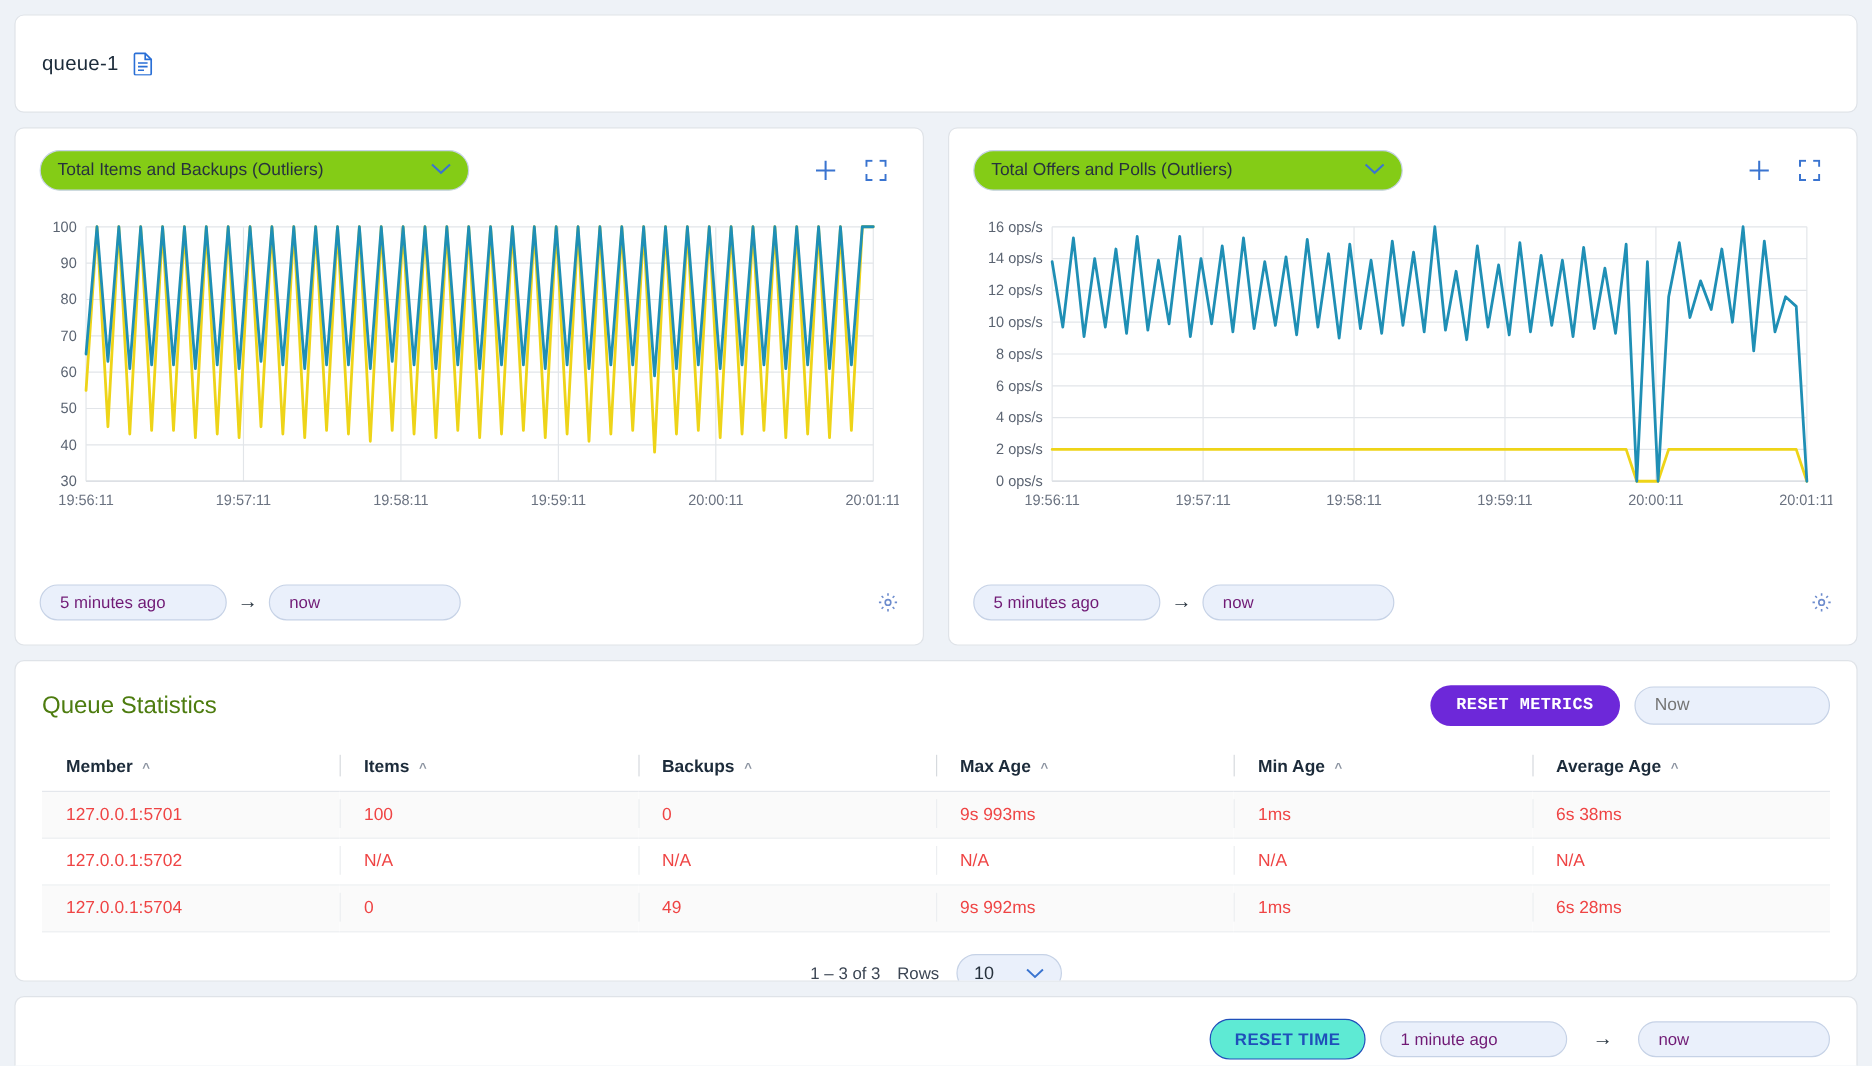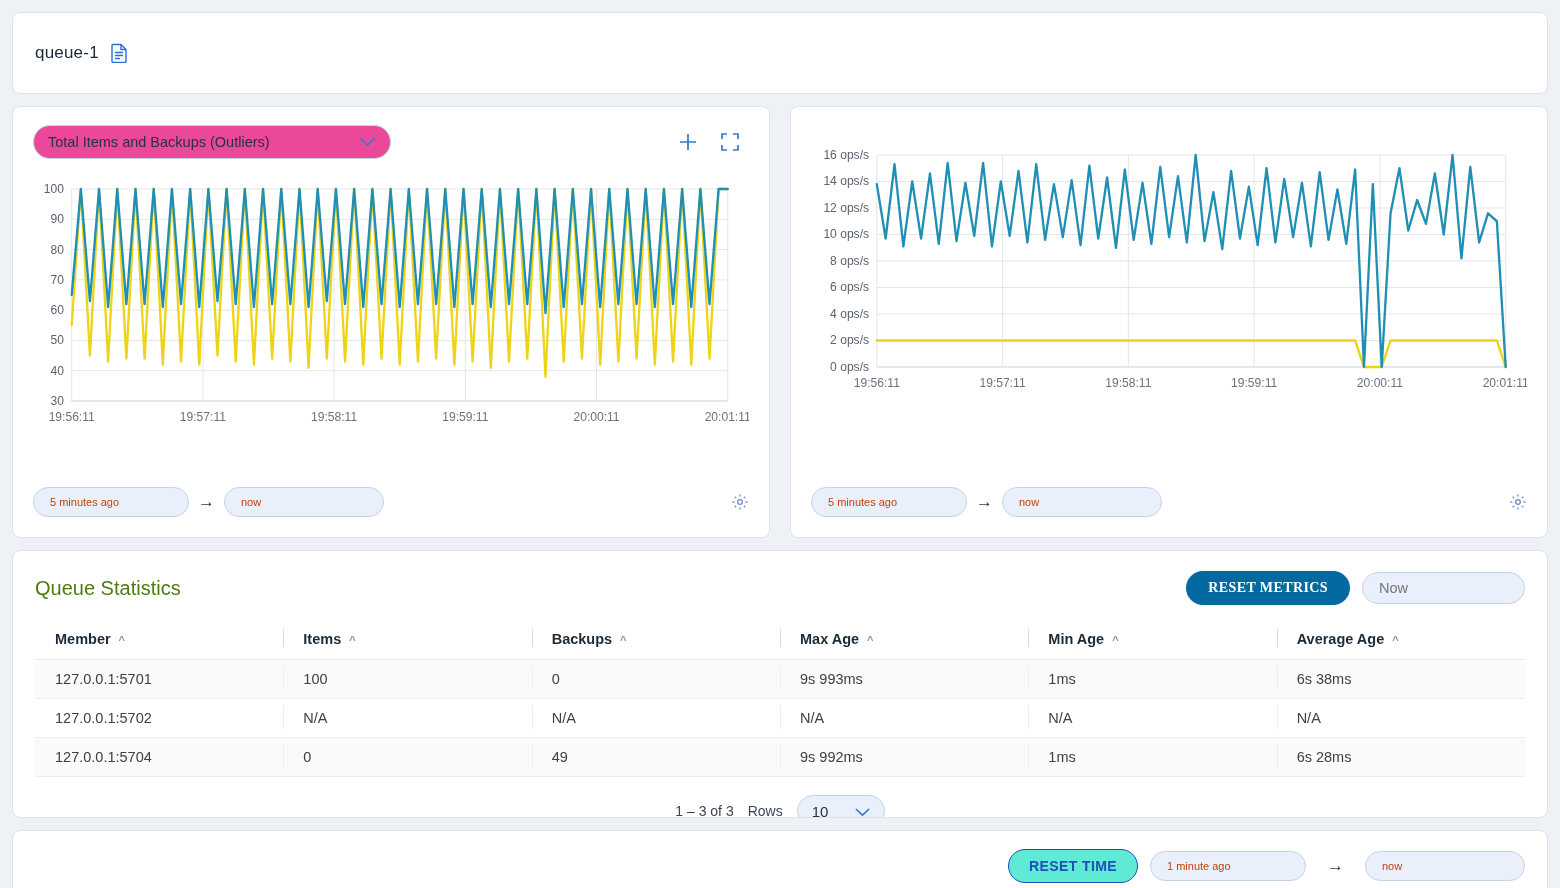--- a/index.html
+++ b/index.html
@@ -46,21 +46,21 @@
     padding: 18px 20px 0 20px;
   }
   .chart-top {
     display: flex;
     align-items: center;
     justify-content: space-between;
   }
   .metric-select {
     width: 358px;
     height: 34px;
-    background: #ec4899;
+    background: #84cc16;
     border: 1px solid #c6d2e6;
     border-radius: 18px;
     display: flex;
     align-items: center;
     padding: 0 14px;
     font-size: 14.5px;
     color: #27323d;
     cursor: pointer;
   }
   .metric-select .label { flex: 1; }
@@ -81,22 +81,22 @@
     display: flex;
     align-items: center;
   }
   .pill {
     height: 30px;
     background: #eaf0fb;
     border: 1px solid #c6d2e6;
     border-radius: 16px;
     display: flex; align-items: center;
     padding: 0 16px;
-    font-size: 11px;
-    color: #c2410c;
+    font-size: 14px;
+    color: #701a75;
     cursor: text;
   }
   .pill.from { width: 156px; }
   .pill.to   { width: 160px; }
   .arrow { margin: 0 9px; font-size: 17px; color: #2b3742; }
   .gear { margin-left: auto; cursor: pointer; display: inline-flex; }
 
   
   .stats-card {
     margin-top: 12px;
@@ -104,31 +104,31 @@
     height: 268px;
     position: relative;
     overflow: hidden;
   }
   .stats-head {
     display: flex; align-items: center;
   }
   .stats-title { font-size: 20px; color: #4d7c0f; }
   .stats-head-right { margin-left: auto; display: flex; align-items: center; gap: 12px; }
   .btn-primary {
-    background: #0369a1;
+    background: #6d28d9;
     color: #fff;
     border: none;
     border-radius: 18px;
     height: 34px;
     padding: 0 22px;
     font-size: 14px;
     font-weight: 700;
     letter-spacing: .4px;
     cursor: pointer;
-    font-family: Liberation Serif, serif;
+    font-family: Liberation Mono, monospace;
   }
   .now-input {
     width: 163px; height: 32px;
     background: #eaf0fb;
     border: 1px solid #c6d2e6;
     border-radius: 16px;
     padding: 0 16px;
     font-size: 14.5px;
     color: #6b7684;
     font-family: "Liberation Sans", sans-serif;
@@ -151,21 +151,21 @@
     position: relative;
   }
   table.qtable th .sep {
     position: absolute; left: 0; top: 8px;
     width: 1px; height: 18px; background: #d6dade;
   }
   table.qtable th:first-child .sep { display: none; }
   .sort-caret { margin-left: 8px; color: #8b93a0; font-size: 11px; }
   table.qtable td {
     font-size: 14.5px;
-    color: #404040;
+    color: #ef4444;
     padding: 11px 0 11px 20px;
     border-bottom: 1px solid #eceef1;
     position: relative;
   }
   table.qtable td .sep {
     position: absolute; left: 0; top: 6px;
     width: 1px; height: 24px; background: #eceef1;
   }
   table.qtable td:first-child .sep { display: none; }
   table.qtable tbody tr:nth-child(odd) { background: #fafafa; }
@@ -298,20 +298,42 @@
         <span class="gear">
           <svg width="18" height="18" viewBox="0 0 20 20" fill="none" stroke="#6d8ccd" stroke-width="1.5">
             <circle cx="10" cy="10" r="2.6"></circle>
             <path d="M10 1.6v2.2M10 16.2v2.2M18.4 10h-2.2M3.8 10H1.6M15.9 4.1l-1.6 1.6M5.7 14.3l-1.6 1.6M15.9 15.9l-1.6-1.6M5.7 5.7L4.1 4.1"></path>
           </svg>
         </span>
       </div>
     </div>
 
     <div class="card chart-card">
+      <div class="chart-top">
+        <div class="metric-select">
+          <span class="label">Total Offers and Polls (Outliers)</span>
+          <span>
+            <svg width="17" height="10" viewBox="0 0 17 10">
+                <path d="M1 1l7.5 7L16 1" stroke="#3a74d0" stroke-width="1.7" fill="none"></path>
+              </svg>
+          </span>
+        </div>
+        <div class="chart-actions">
+          <span class="icon-btn">
+            <svg width="20" height="20" viewBox="0 0 20 20">
+                <path d="M10 2v16M2 10h16" stroke="#3a74d0" stroke-width="1.7"></path>
+              </svg>
+          </span>
+          <span class="icon-btn">
+            <svg width="18" height="18" viewBox="0 0 18 18" fill="none" stroke="#3a74d0" stroke-width="1.7">
+              <path d="M1 6V1h5M12 1h5v5M17 12v5h-5M6 17H1v-5"></path>
+            </svg>
+          </span>
+        </div>
+      </div>
 
       <div class="plot-wrap">
         <svg class="plot-svg" id="plot1" viewBox="0 0 740 250" preserveAspectRatio="none">
             <line x1="68" y1="220" x2="718" y2="220" stroke="#e2e5e9" stroke-width="1"></line>
             <text x="60" y="224" text-anchor="end" font-size="12.5" fill="#5a6371" font-family="&quot;Liberation Sans&quot;, sans-serif">0 ops/s</text>
             <line x1="68" y1="193.5" x2="718" y2="193.5" stroke="#e2e5e9" stroke-width="1"></line>
             <text x="60" y="197.5" text-anchor="end" font-size="12.5" fill="#5a6371" font-family="&quot;Liberation Sans&quot;, sans-serif">2 ops/s</text>
             <line x1="68" y1="167" x2="718" y2="167" stroke="#e2e5e9" stroke-width="1"></line>
             <text x="60" y="171" text-anchor="end" font-size="12.5" fill="#5a6371" font-family="&quot;Liberation Sans&quot;, sans-serif">4 ops/s</text>
             <line x1="68" y1="140.5" x2="718" y2="140.5" stroke="#e2e5e9" stroke-width="1"></line>

